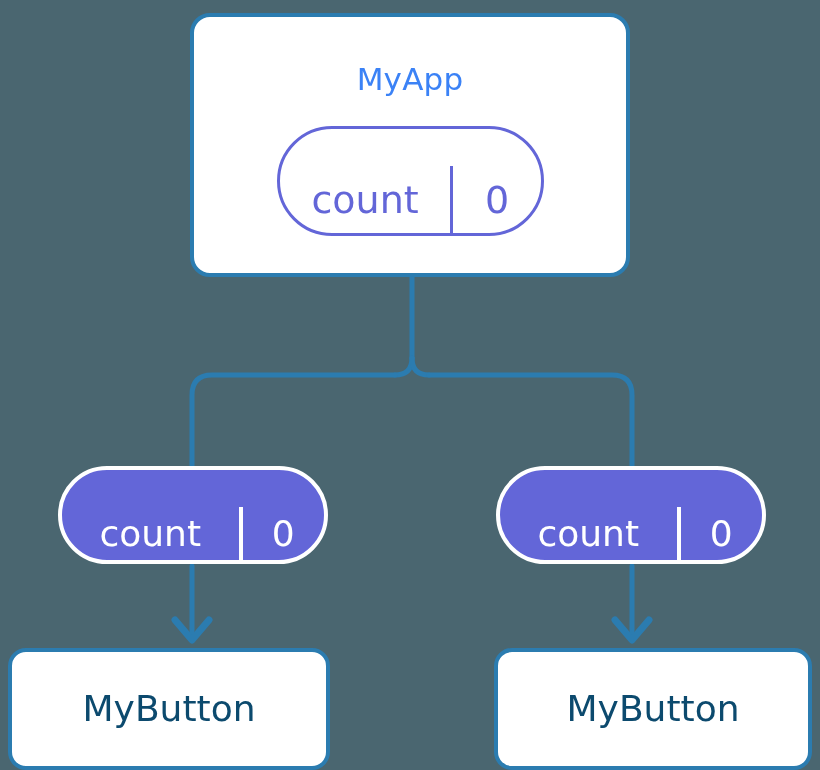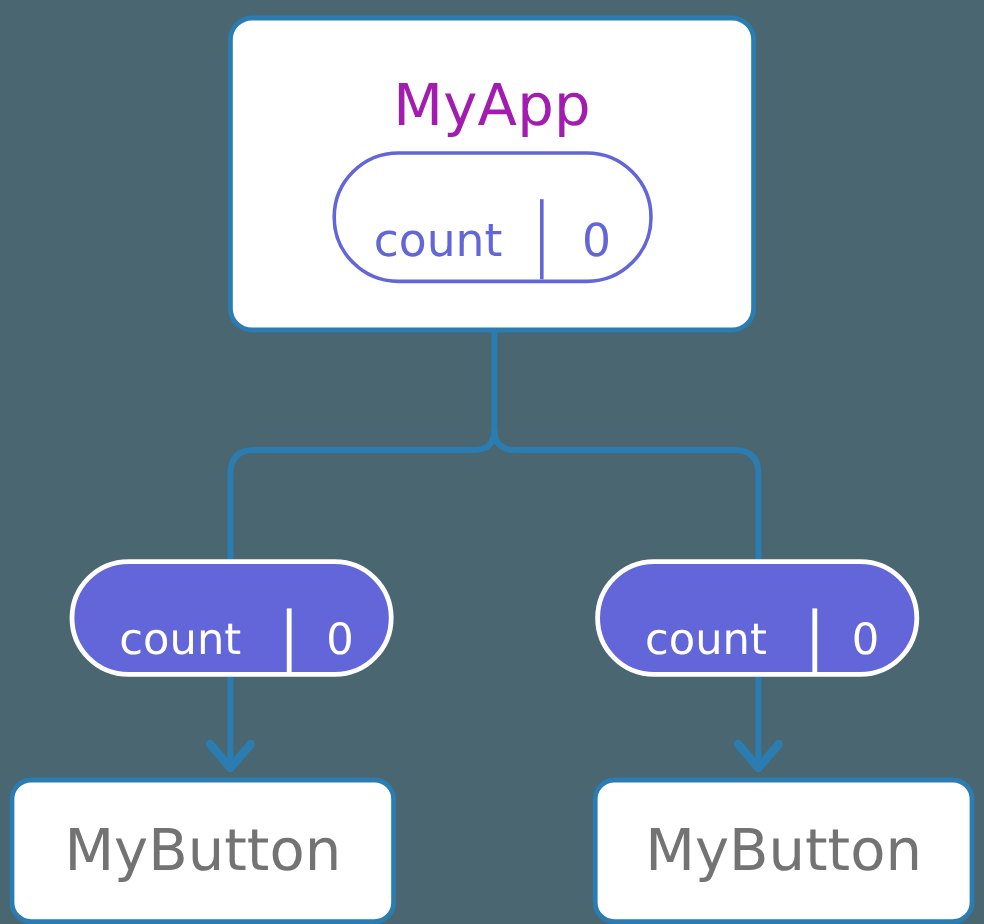--- a/index.html
+++ b/index.html
@@ -50,41 +50,41 @@
     left: 190px;
     top: 13px;
     width: 440px;
     height: 264px;
     border-radius: 20px;
     display: flex;
     flex-direction: column;
     align-items: center;
   }
   .card-title {
-    color: #a21caf;
-    font-size: 48px;
+    color: #3b82f6;
+    font-size: 31px;
     line-height: 1;
     margin-top: 47px;
     letter-spacing: 0.2px;
     white-space: nowrap;
   }
 
   
   .leaf-card {
     height: 122px;
     display: flex;
     align-items: center;
     justify-content: center;
     border-radius: 18px;
   }
   #leaf-card-left  { left: 8px;   top: 648px; width: 322px; }
   #leaf-card-right { left: 494px; top: 648px; width: 318px; }
   .leaf-label {
-    color: #737373;
-    font-size: 48px;
+    color: #0c4a6e;
+    font-size: 36px;
     line-height: 1;
     white-space: nowrap;
   }
 
   
   .pill {
     position: absolute;
     display: flex;
     align-items: stretch;
     box-sizing: border-box;

